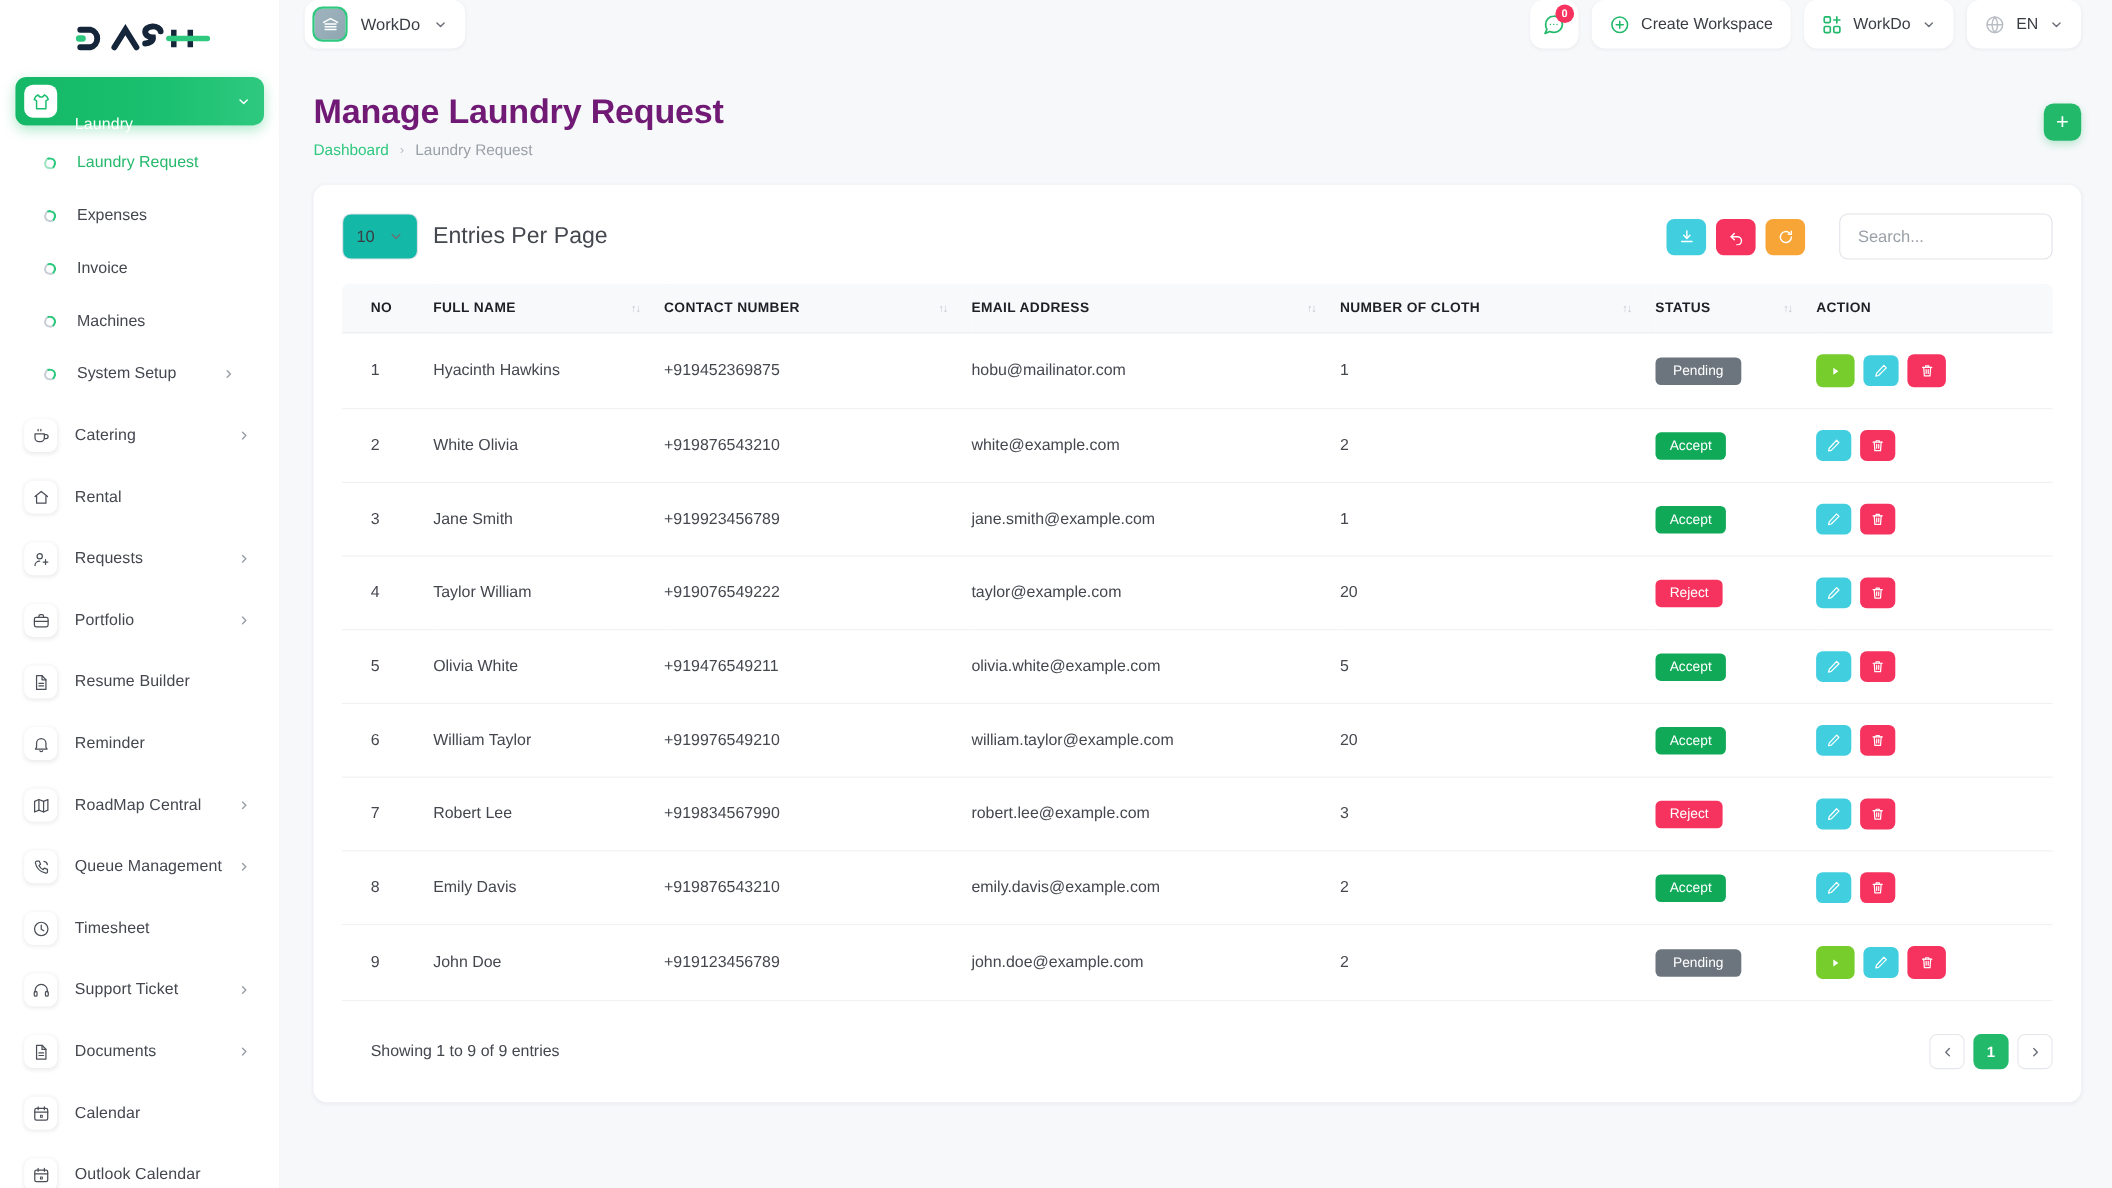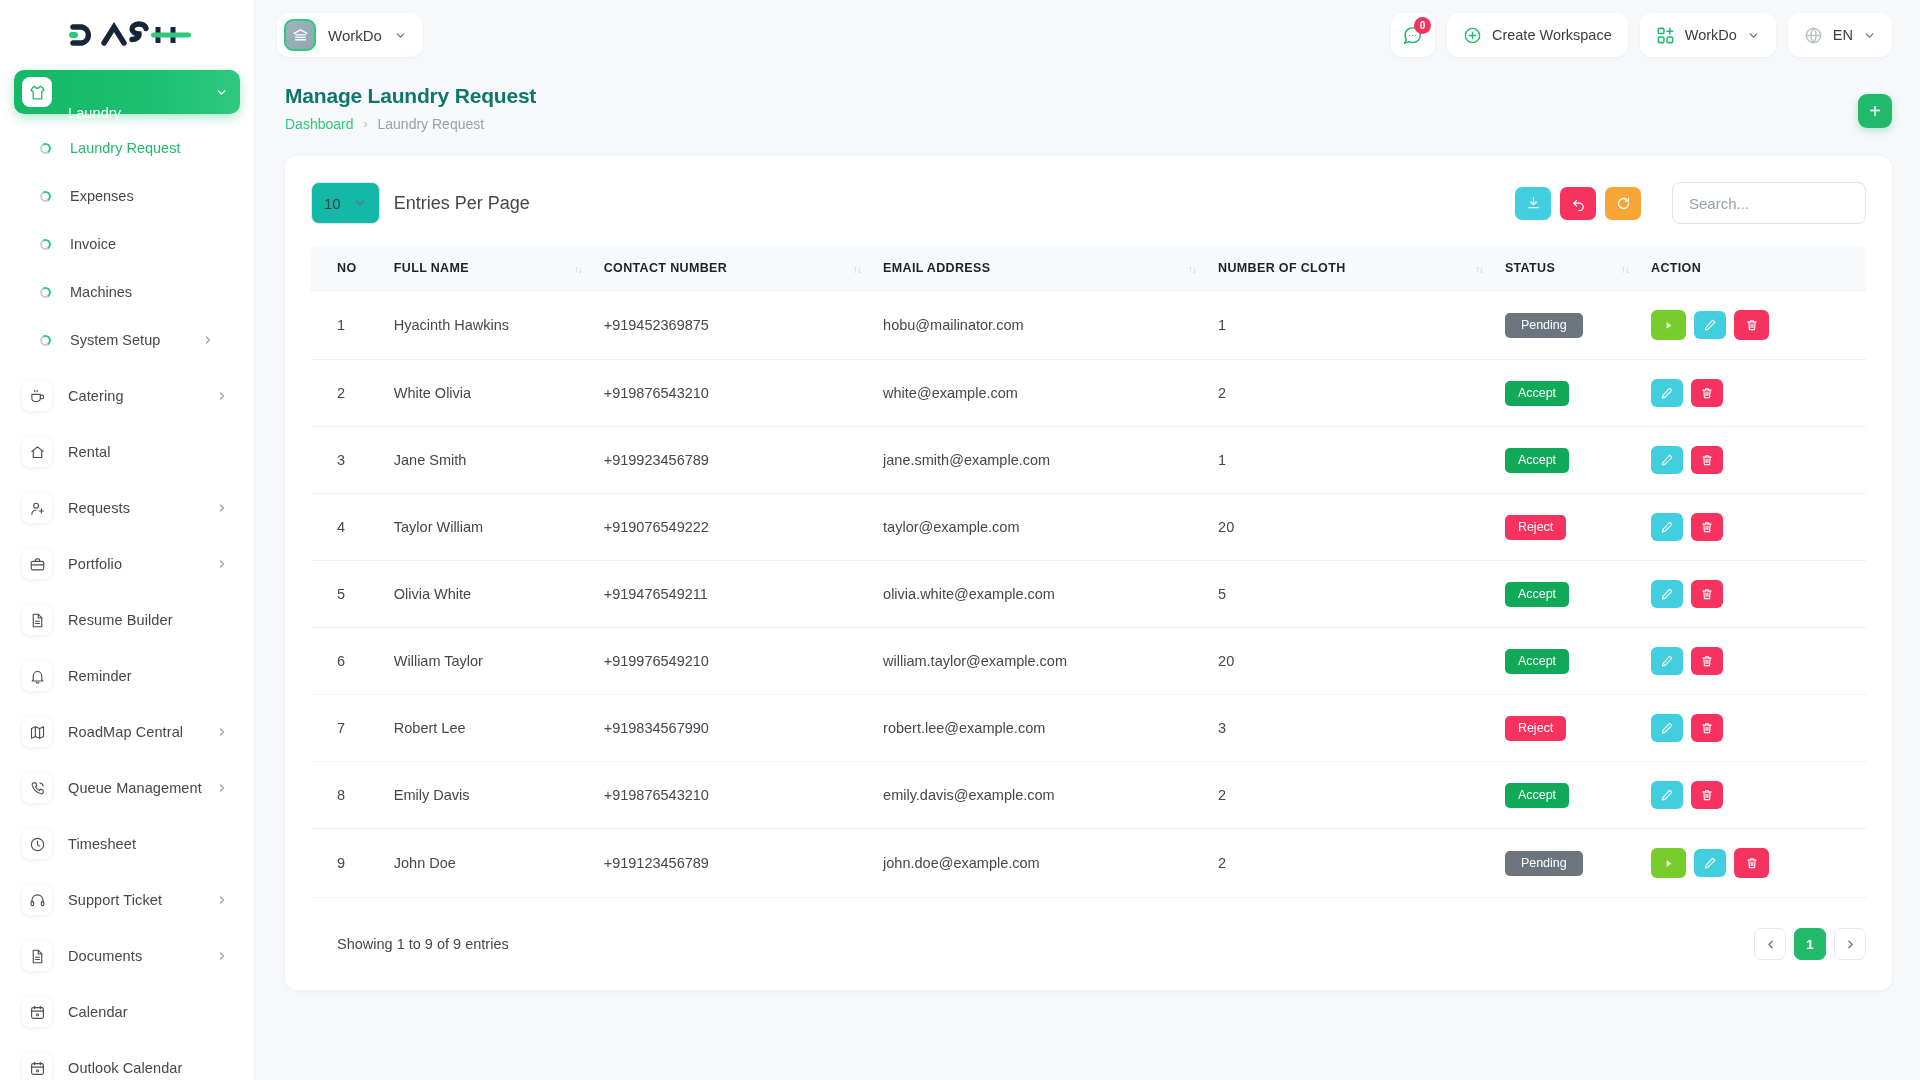--- a/index.html
+++ b/index.html
@@ -81,21 +81,21 @@
   .sub-label {
     margin-left: 19px; font-size: 14.5px; color: #44474e; white-space: nowrap;
   }
   .sub-item.current .sub-label { color: #25b96c; }
   .sub-caret { margin-left: auto; margin-right: 26px; color: #9aa0a8; display:flex; }
 
   
   .main { flex: 1 1 auto; height: 1080px; display: flex; flex-direction: column; min-width:0; }
 
   .topbar {
-    height: 70px; display: flex; align-items: center;
+    height: 70px; display: flex; align-items: flex-start;
     padding: 0 28px 0 22px;
     background: #f7f8fa;
     flex: 0 0 70px;
     gap: 45px;
   }
   .ws-chip {
     display: flex; align-items: center; gap: 12px;
     background: #ffffff; border-radius: 12px;
     height: 44px; padding: 0 16px 0 7px;
     box-shadow: 0 1px 3px rgba(30,40,60,.05);
@@ -121,21 +121,21 @@
   .badge-dot {
     position: absolute; top: 4px; right: 4px;
     min-width: 17px; height: 17px; border-radius: 9px;
     background: #f6335e; color: #fff; font-size: 10px;
     display: flex; align-items: center; justify-content: center;
     padding: 0 4px; font-weight: 600;
   }
 
   
   .page-head { padding: 14px 28px 0 30px; display: flex; align-items: flex-start; }
-  .page-title { font-size: 21px; font-weight: 700; color: #0f766e; letter-spacing:-.2px; }
+  .page-title { font-size: 31px; font-weight: 700; color: #701a75; letter-spacing:-.2px; }
   .breadcrumb { margin-top: 8px; font-size: 14px; display: flex; align-items: center; gap: 10px; }
   .bc-link { color: #2ec97f; cursor: pointer; }
   .bc-sep { color: #b7bcc3; font-size: 12px; }
   .bc-current { color: #9aa0a8; }
   .add-btn {
     margin-left: auto; margin-top: 10px;
     width: 34px; height: 34px; border-radius: 9px;
     background: #22b96b; color: #fff;
     display: flex; align-items: center; justify-content: center;
     font-size: 20px; line-height: 1; cursor: pointer;
@@ -149,21 +149,21 @@
     box-shadow: 0 1px 4px rgba(30,40,60,.06);
     padding: 26px 26px 30px 26px;
     flex: 0 0 auto;
   }
   .card-toolbar { display: flex; align-items: center; }
   .entries-select {
     height: 42px; min-width: 68px; border: 1px solid #dfe3e8; border-radius: 8px;
     display: flex; align-items: center; gap: 12px; padding: 0 12px;
     font-size: 15px; color: #3a3d44; cursor: pointer; background:#14b8a6;
   }
-  .entries-label { margin-left: 14px; font-size: 18px; color: #44474e; }
+  .entries-label { margin-left: 14px; font-size: 21px; color: #44474e; }
   .toolbar-right { margin-left: auto; display: flex; align-items: center; gap: 9px; }
   .sq-btn {
     width: 36px; height: 33px; border-radius: 7px;
     display: flex; align-items: center; justify-content: center;
     cursor: pointer;
   }
   .sq-cyan { background: #41cfe0; }
   .sq-pink { background: #f6335e; }
   .sq-orange { background: #f7a536; }
   .search-box {

